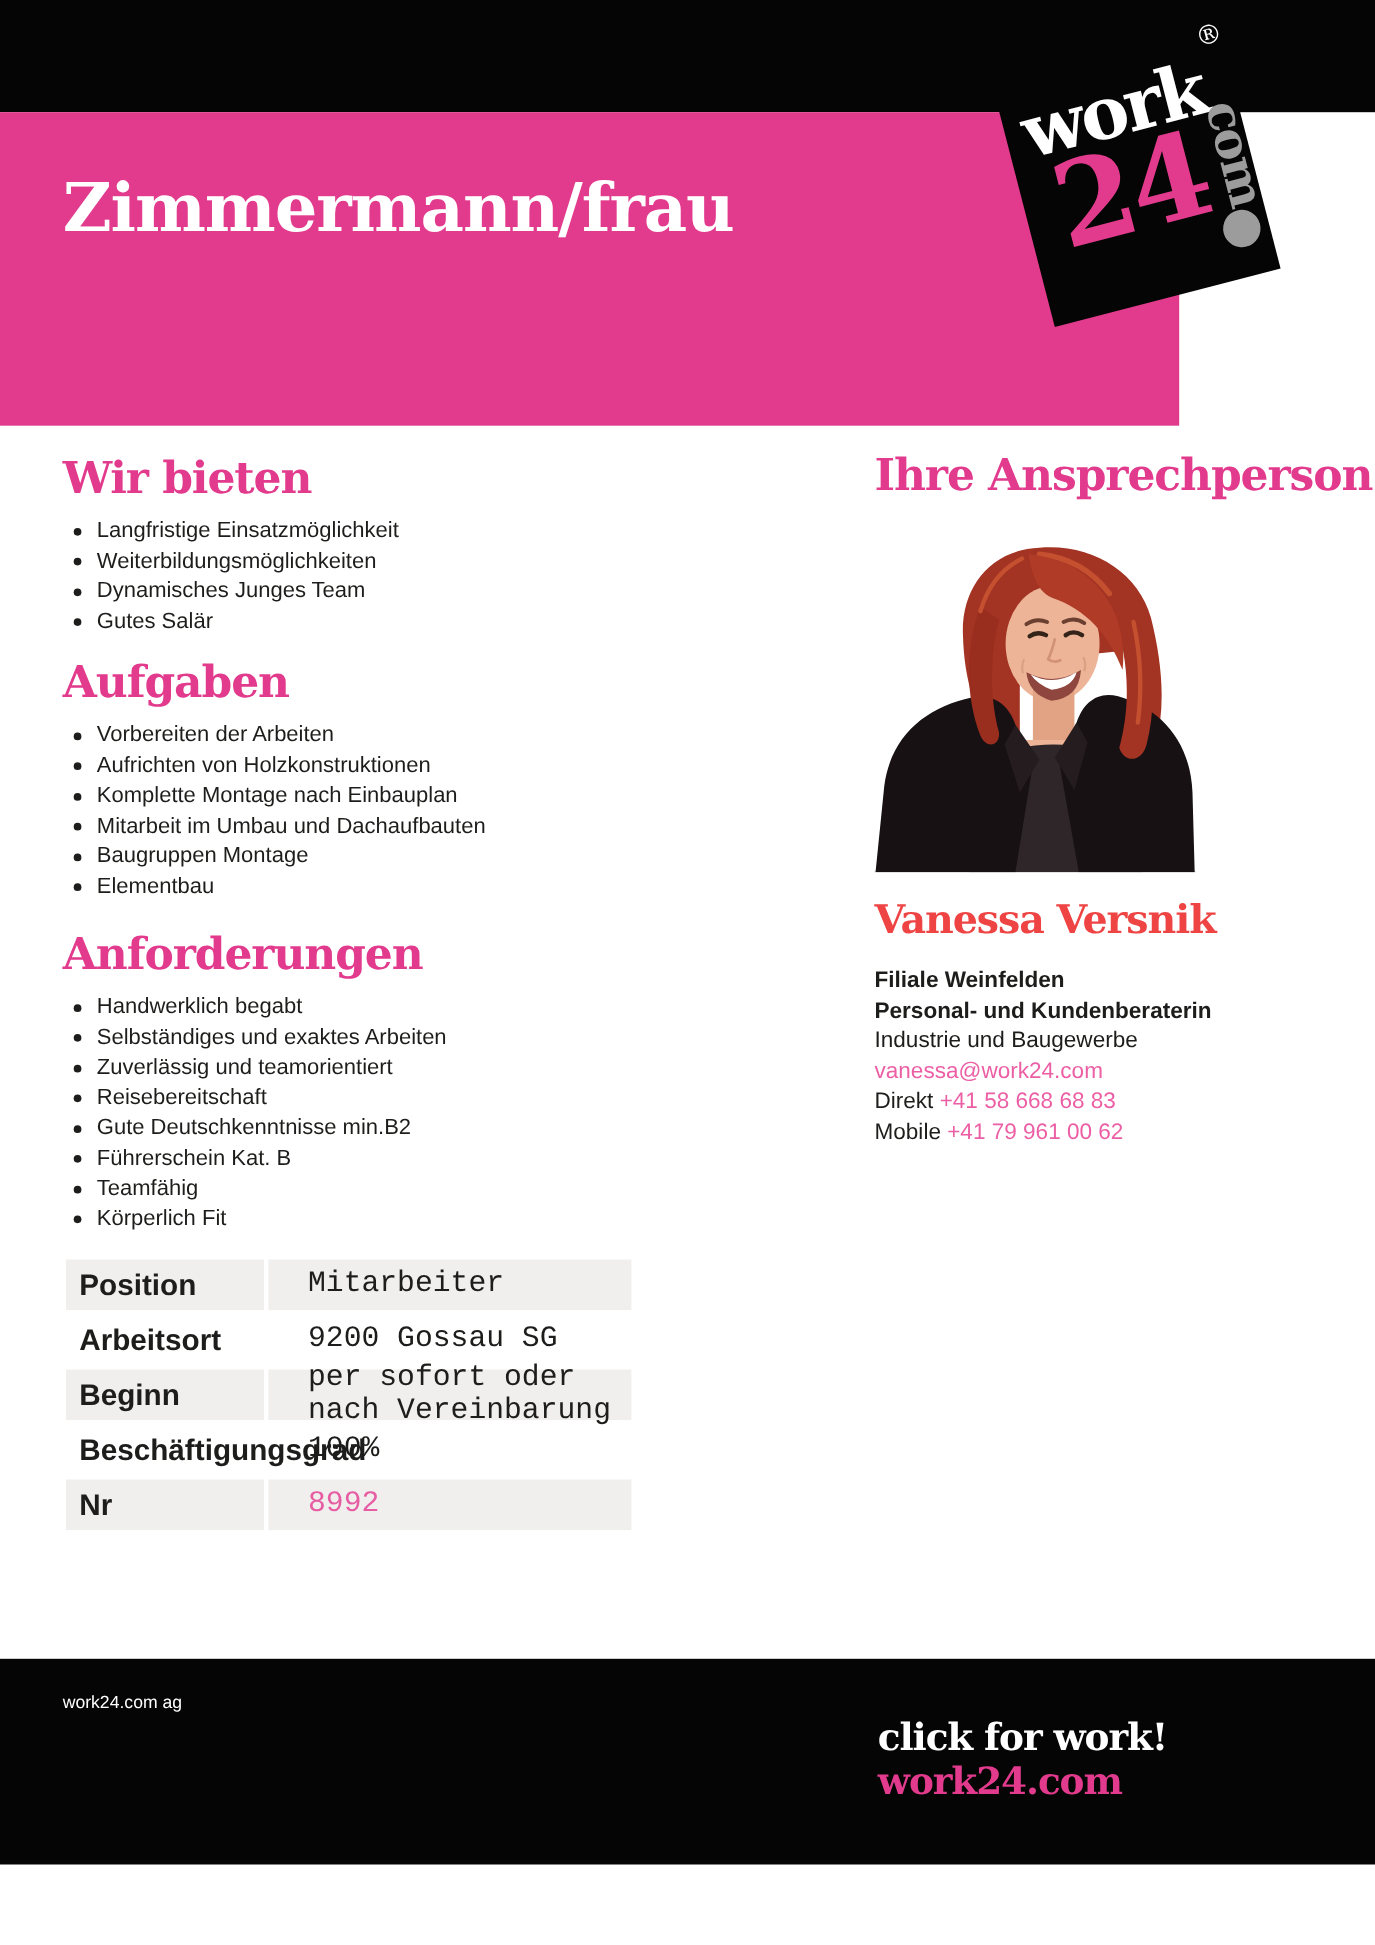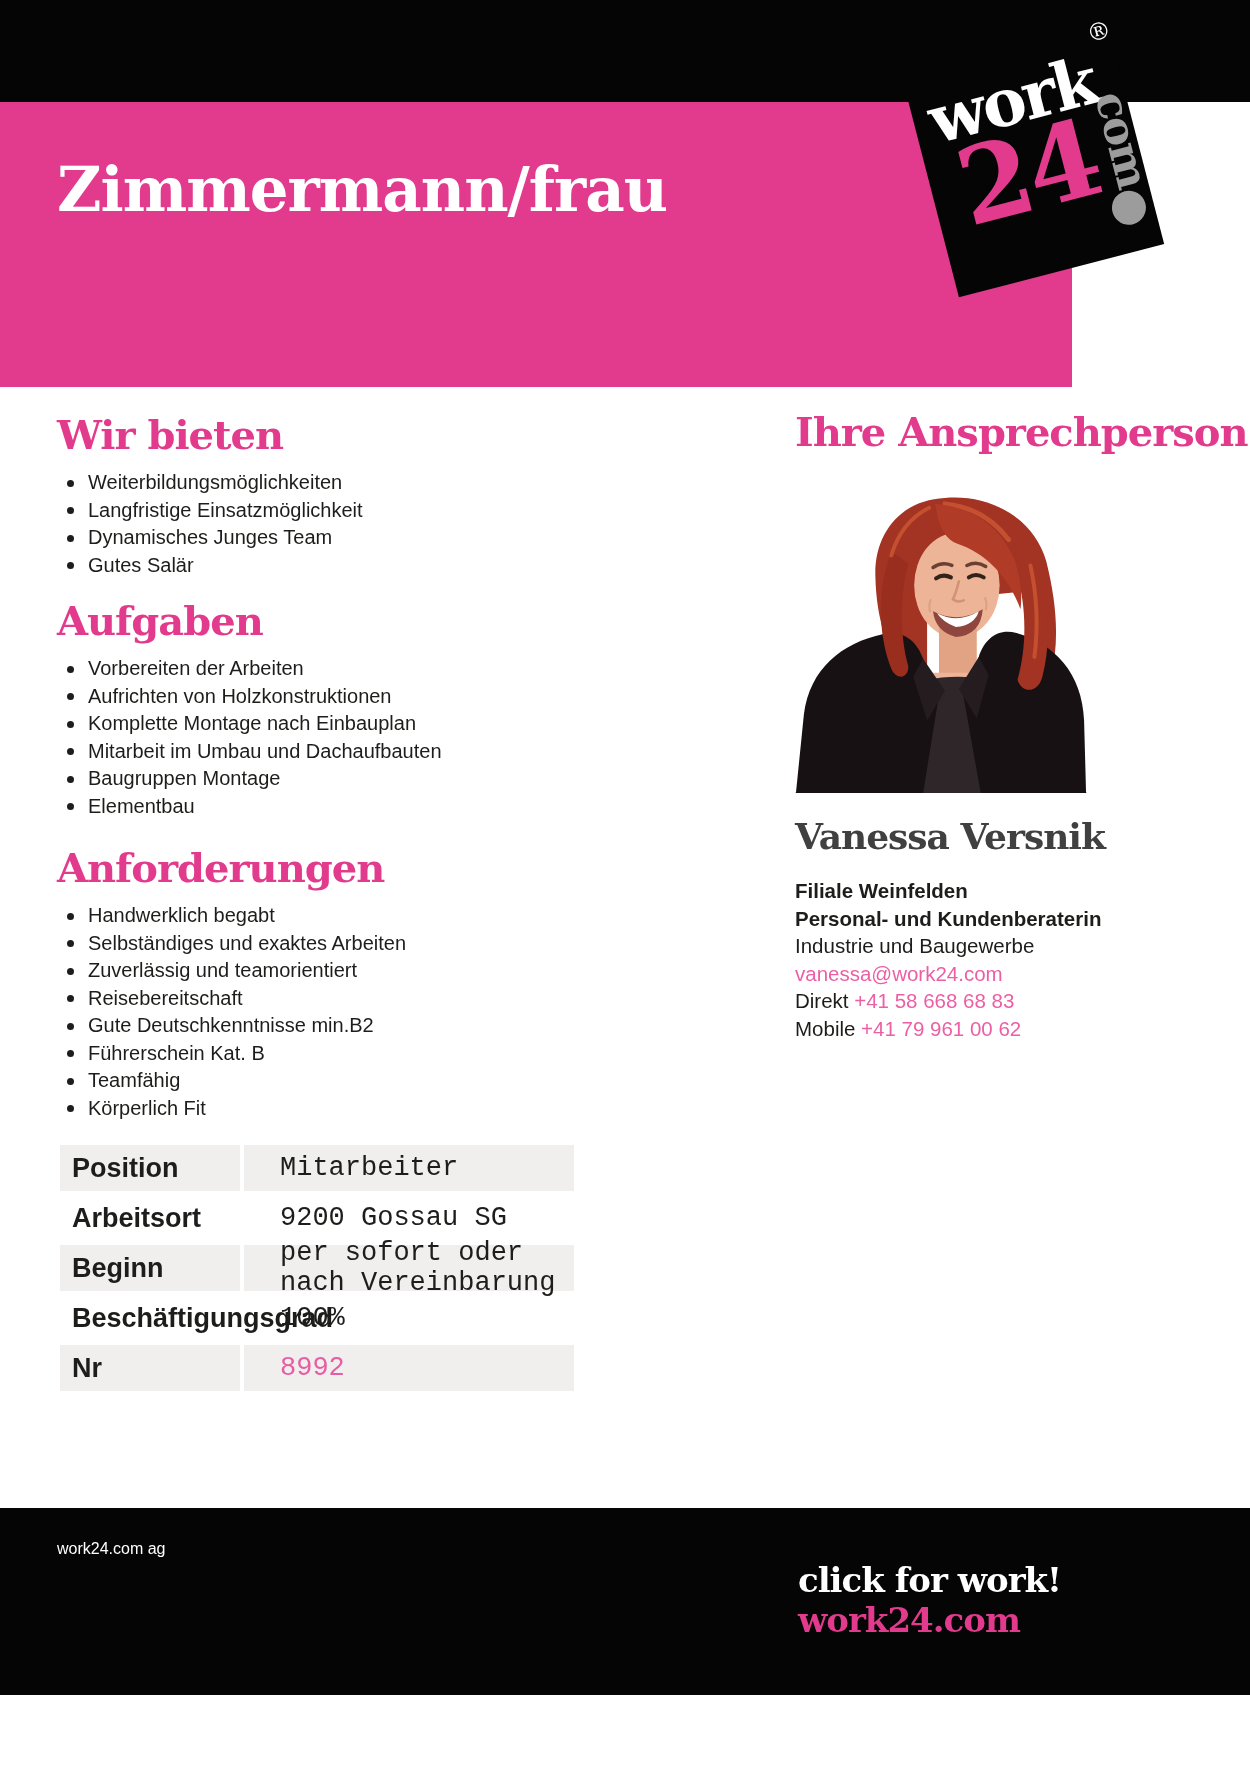--- a/index.html
+++ b/index.html
@@ -126,21 +126,21 @@
   .photo {
     position: absolute; left: 795px; top: 482px;
     width: 292px; height: 311px;
     border-bottom: 1px solid #cfcfcf;
     background: #ffffff;
   }
   .contact-name {
     position: absolute; left: 795px; top: 816px;
     font-family: "DejaVu Serif", serif; font-weight: 800;
     font-size: 36px; line-height: 40px; letter-spacing: -1px;
-    color: #404040; white-space: nowrap;
+    color: #ef4444; white-space: nowrap;
   }
   .contact-block {
     position: absolute; left: 795px; top: 877px;
     font-size: 20.5px; line-height: 27.5px;
   }
   .contact-block .bold { font-weight: bold; }
   .pink-link { color: #ec5fa5; text-decoration: none; cursor: pointer; }
   
   .footer {
     position: absolute; left:0; top:1508px;
@@ -176,22 +176,22 @@
     <span class="logo-work">work</span>
     <span class="logo-24">24</span>
     <span class="logo-com">com</span>
     <span class="logo-dot"></span>
   </div>
 
   <div class="left-col">
 
     <h2 class="sec sec-wir">Wir bieten</h2>
     <ul class="blist">
+      <li>Langfristige Einsatzmöglichkeit</li>
       <li>Weiterbildungsmöglichkeiten</li>
-      <li>Langfristige Einsatzmöglichkeit</li>
       <li>Dynamisches Junges Team</li>
       <li>Gutes Salär</li>
     </ul>
 
     <h2 class="sec sec-auf">Aufgaben</h2>
     <ul class="blist">
       <li>Vorbereiten der Arbeiten</li>
       <li>Aufrichten von Holzkonstruktionen</li>
       <li>Komplette Montage nach Einbauplan</li>
       <li>Mitarbeit im Umbau und Dachaufbauten</li>

